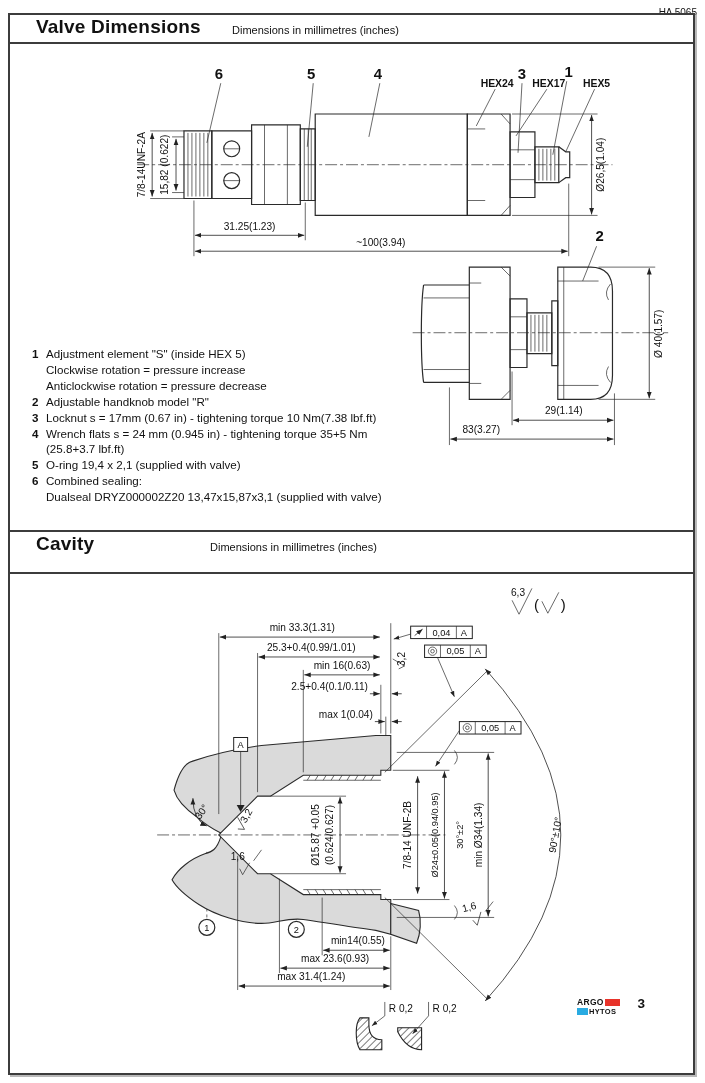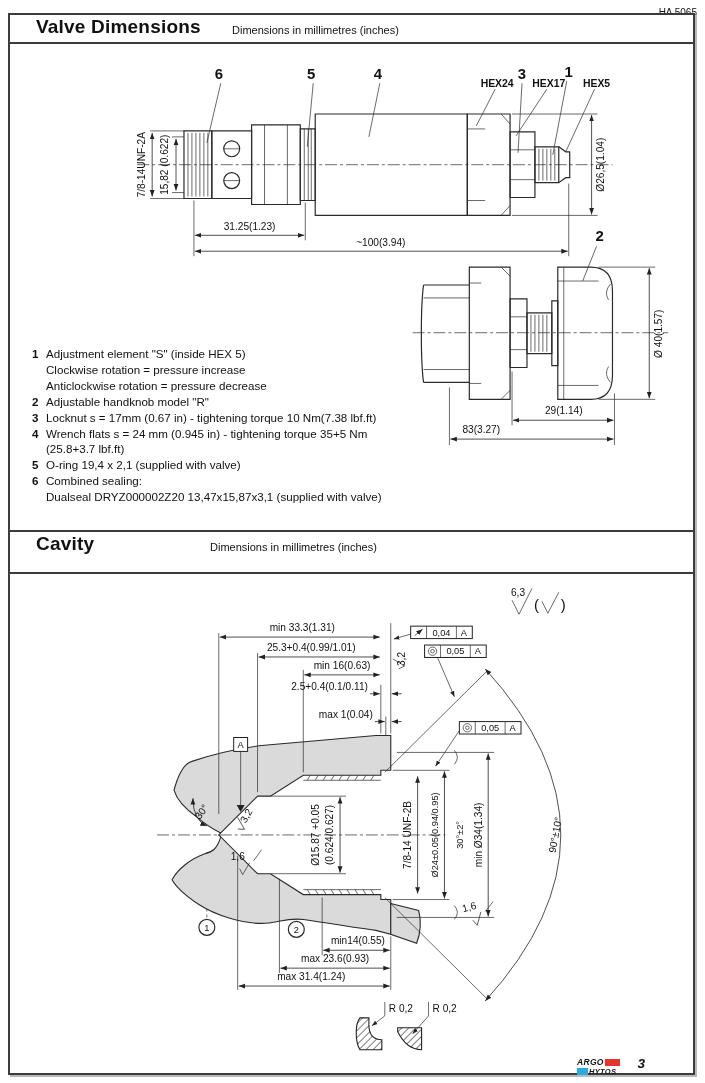--- a/index.html
+++ b/index.html
@@ -25,21 +25,21 @@
   text{fill:#111;font-size:10.2px;}
   .tc{text-anchor:middle;}
   .te{text-anchor:end;}
   .tb{font-weight:bold;font-size:15px;}
   .th{font-weight:bold;font-size:10.5px;}
   .ts{font-size:9.3px;}
   .tp{font-size:15px;}
   .notes{position:absolute;left:22px;top:302px;width:440px;font-size:11.6px;line-height:15.9px;}
   .note-row{white-space:nowrap;}
   .nn{display:inline-block;width:14px;font-weight:bold;}
-  .footer{position:absolute;left:0;top:1056px;width:651px;height:24px;font-style:italic;}
+  .footer{position:absolute;left:0;top:996px;width:651px;height:24px;}
   .logo{position:absolute;right:24px;top:2px;width:50px;}
   .lrow{display:flex;align-items:center;height:8px;}
   .lrow.r2{justify-content:flex-start;margin-top:1px;}
   .ltxt{font-weight:bold;font-size:8.5px;letter-spacing:.3px;}
   .ltxt2{font-weight:bold;font-size:7.5px;letter-spacing:.3px;}
   .rrect{width:15px;height:7px;margin-left:1px;}
   .brect{width:11px;height:7px;margin-right:1px;}
   .pageno{position:absolute;right:6px;top:0;font-size:13.5px;font-weight:bold;}
 </style>
 </head>

